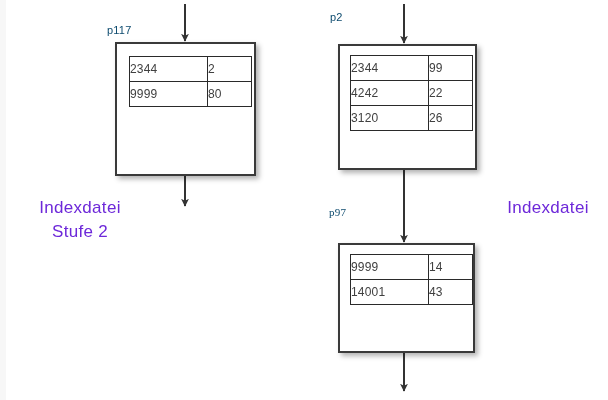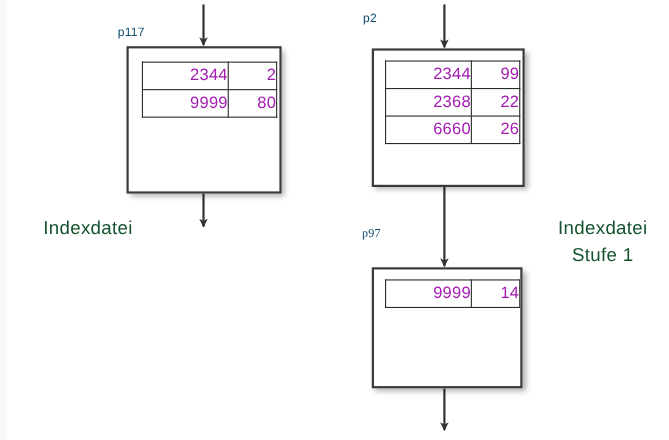--- a/index.html
+++ b/index.html
@@ -48,24 +48,24 @@
 
   
   .entry-table {
     position: absolute;
     border-collapse: collapse;
     background: #ffffff;
     table-layout: fixed;
   }
   .entry-table td {
     border: 1.5px solid #2a2a2a;
-    text-align: right;
+    text-align: left;
     font-family: "Liberation Sans", sans-serif;
-    font-size: 15px;
-    color: #a21caf;
+    font-size: 12px;
+    color: #404040;
     padding: 0;
     height: 24px;
     line-height: 24px;
     letter-spacing: 0.2px;
   }
   .entry-table td.key { width: 77px; }
   .entry-table td.ptr { width: 43px; }
 
   
   .page-label {
@@ -75,21 +75,21 @@
     color: #0c4a6e;
     white-space: nowrap;
     letter-spacing: 0.2px;
   }
 
   
   .caption {
     position: absolute;
     font-family: "Liberation Sans", sans-serif;
     font-size: 17px;
-    color: #14532d;
+    color: #6d28d9;
     text-align: center;
     line-height: 24px;
     white-space: nowrap;
     letter-spacing: 0.3px;
   }
   .caption .line { display: block; }
 </style>
 </head>
 <body>
 
@@ -135,46 +135,50 @@
   <div class="page-label" style="left:330px; top:11px;">p2</div>
 
   <div class="page-box" style="left:338px; top:44px; width:139px; height:126px;">
     <table class="entry-table" style="left:10px; top:9px;">
       <tbody>
         <tr>
           <td class="key">2344</td>
           <td class="ptr">99</td>
         </tr>
         <tr>
-          <td class="key">2368</td>
+          <td class="key">4242</td>
           <td class="ptr">22</td>
         </tr>
         <tr>
-          <td class="key">6660</td>
+          <td class="key">3120</td>
           <td class="ptr">26</td>
         </tr>
       </tbody>
     </table>
   </div>
 
   <div class="page-label" style="left:329px; top:206px;font-family:Liberation Serif, serif;">p97</div>
 
   <div class="page-box" style="left:338px; top:243px; width:137px; height:110px;">
     <table class="entry-table" style="left:10px; top:9px;">
       <tbody>
         <tr>
           <td class="key">9999</td>
           <td class="ptr">14</td>
         </tr>
+        <tr>
+          <td class="key">14001</td>
+          <td class="ptr">43</td>
+        </tr>
       </tbody>
     </table>
   </div>
 
   <div class="caption" style="left:10px; top:196px; width:140px;">
     <span class="line">Indexdatei</span>
+    <span class="line">Stufe 2</span>
   </div>
 
   <div class="caption" style="left:488px; top:196px; width:120px;">
     <span class="line">Indexdatei</span>
-    <span class="line">Stufe 1</span>
   </div>
 
 </div>
 
 </body></html>

